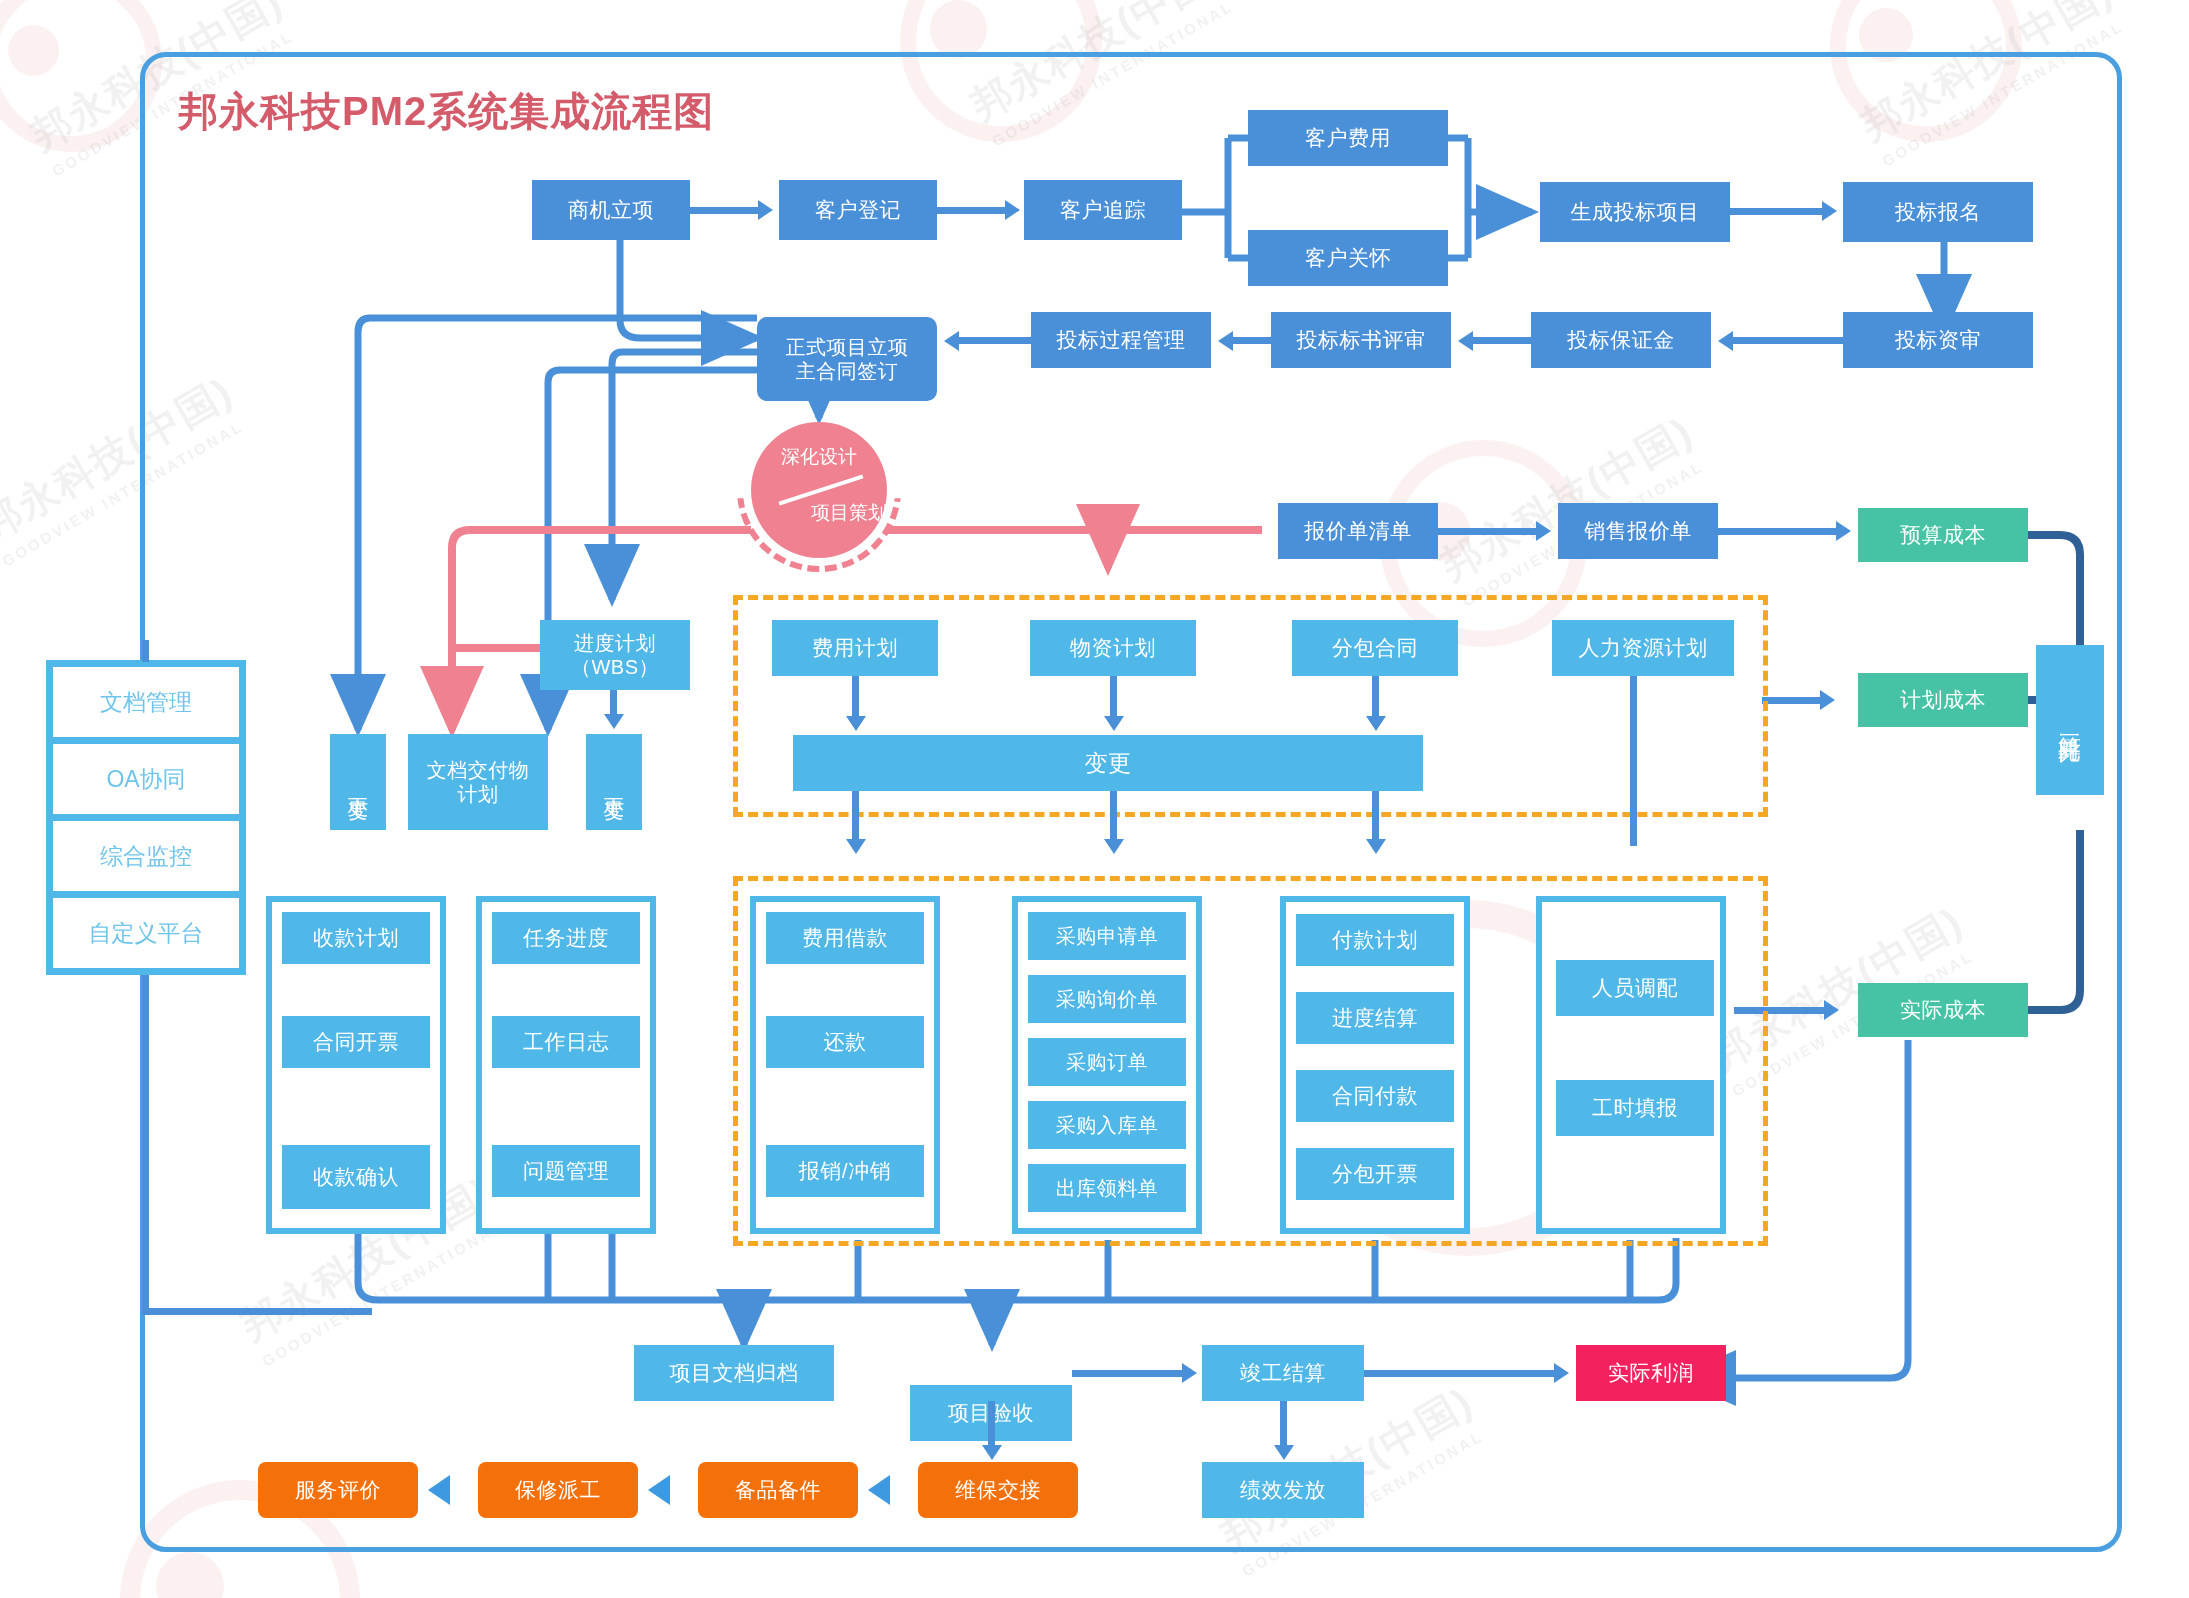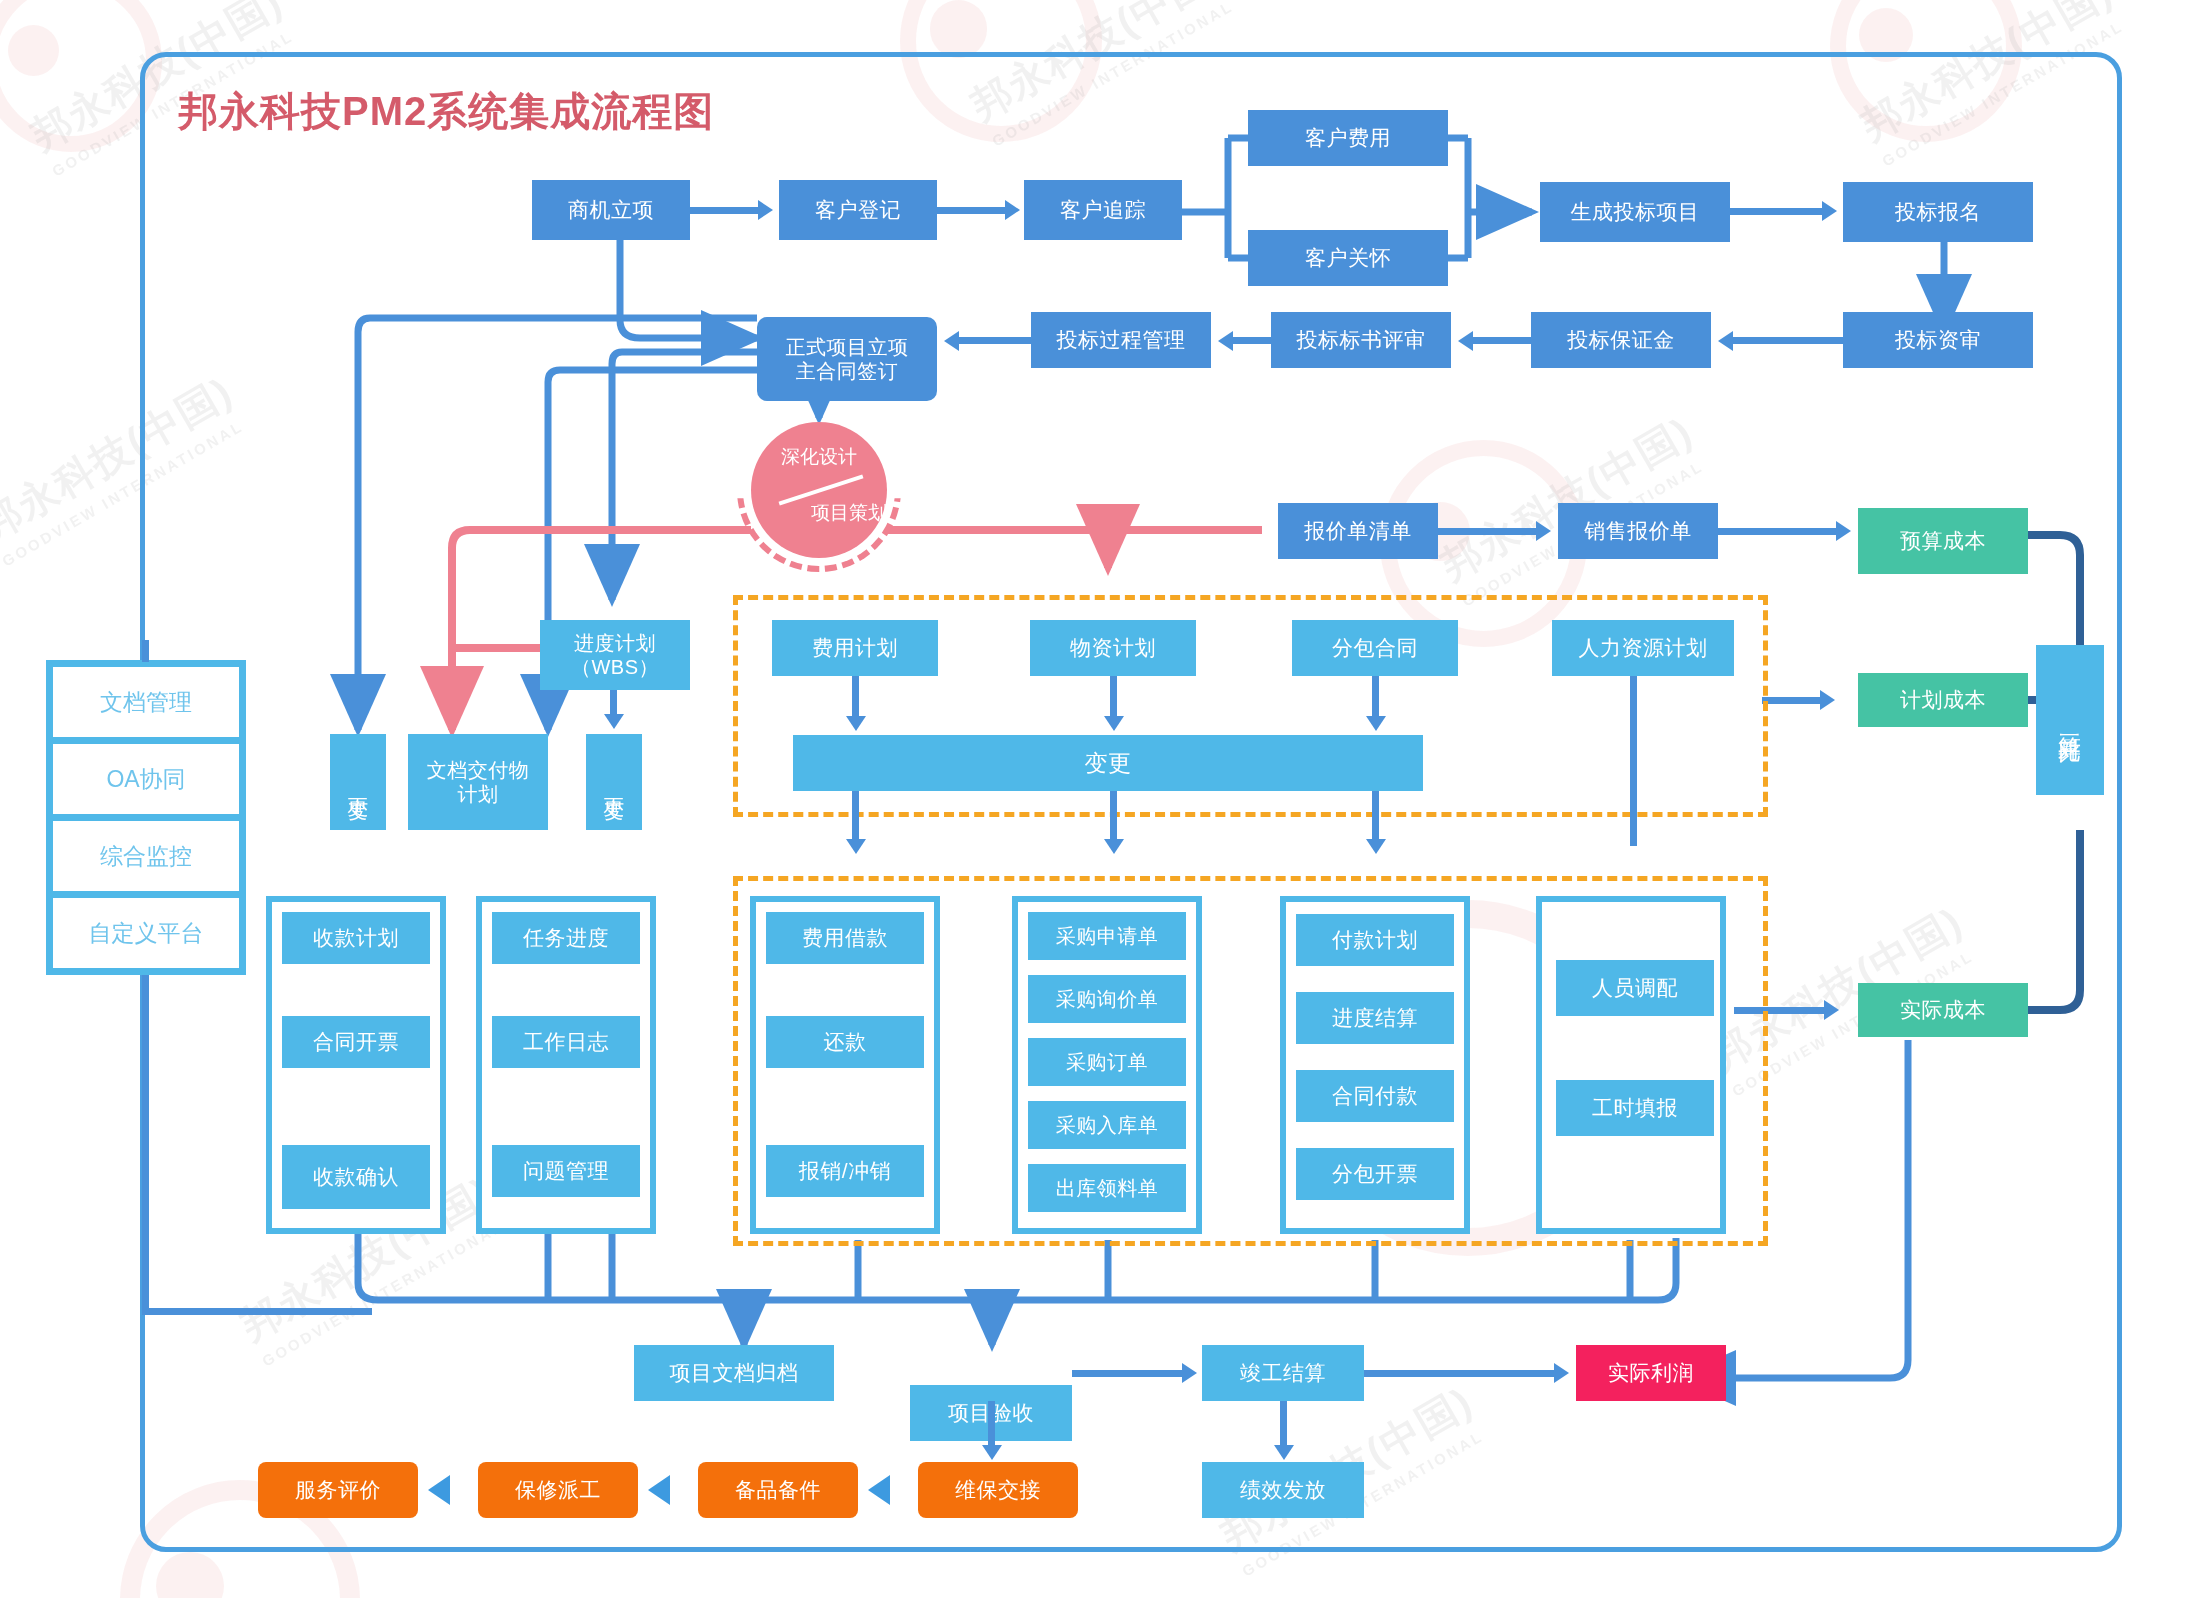--- a/index.html
+++ b/index.html
@@ -222,21 +222,21 @@
     <div class="c2">项目策划</div>
   </div>
 
   <div class="node blue" style="left:1278px;top:503px;width:160px;height:56px;">报价单清单</div>
   <div class="ln" style="left:1438px;top:528px;width:98px;height:7px;"></div>
   <div class="arw r" style="left:1536px;top:521px;"></div>
   <div class="node blue" style="left:1558px;top:503px;width:160px;height:56px;">销售报价单</div>
   <div class="ln" style="left:1718px;top:528px;width:118px;height:7px;"></div>
   <div class="arw r" style="left:1836px;top:521px;"></div>
 
-  <div class="node green" style="left:1858px;top:508px;width:170px;height:66px;">预算成本</div>
+  <div class="node green" style="left:1858px;top:508px;width:170px;height:54px;">预算成本</div>
   <div class="node green" style="left:1858px;top:673px;width:170px;height:54px;">计划成本</div>
   <div class="node green" style="left:1858px;top:983px;width:170px;height:54px;">实际成本</div>
 
   <div class="node lblue vtext" style="left:2036px;top:645px;width:68px;height:150px;font-size:23px;">三算对比</div>
 
   <div class="ln" style="left:1762px;top:697px;width:58px;height:7px;"></div>
   <div class="arw r" style="left:1820px;top:690px;"></div>
 
   <div class="ln" style="left:1734px;top:1007px;width:90px;height:7px;"></div>
   <div class="arw r" style="left:1824px;top:1000px;"></div>

